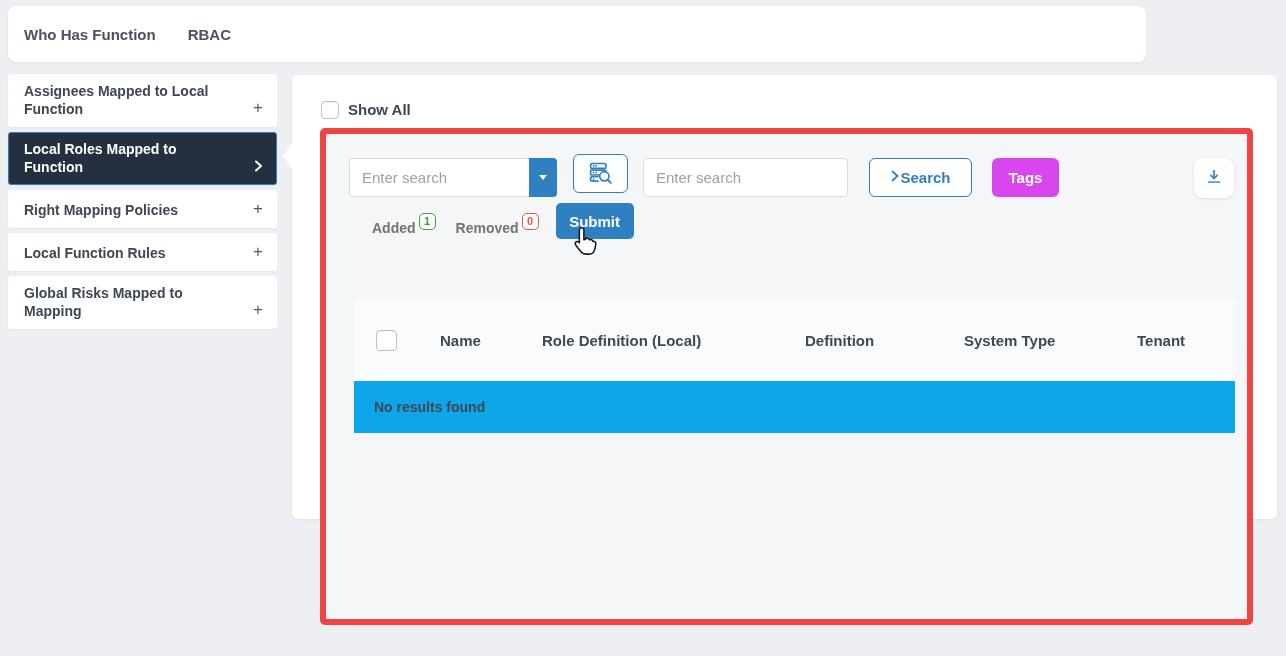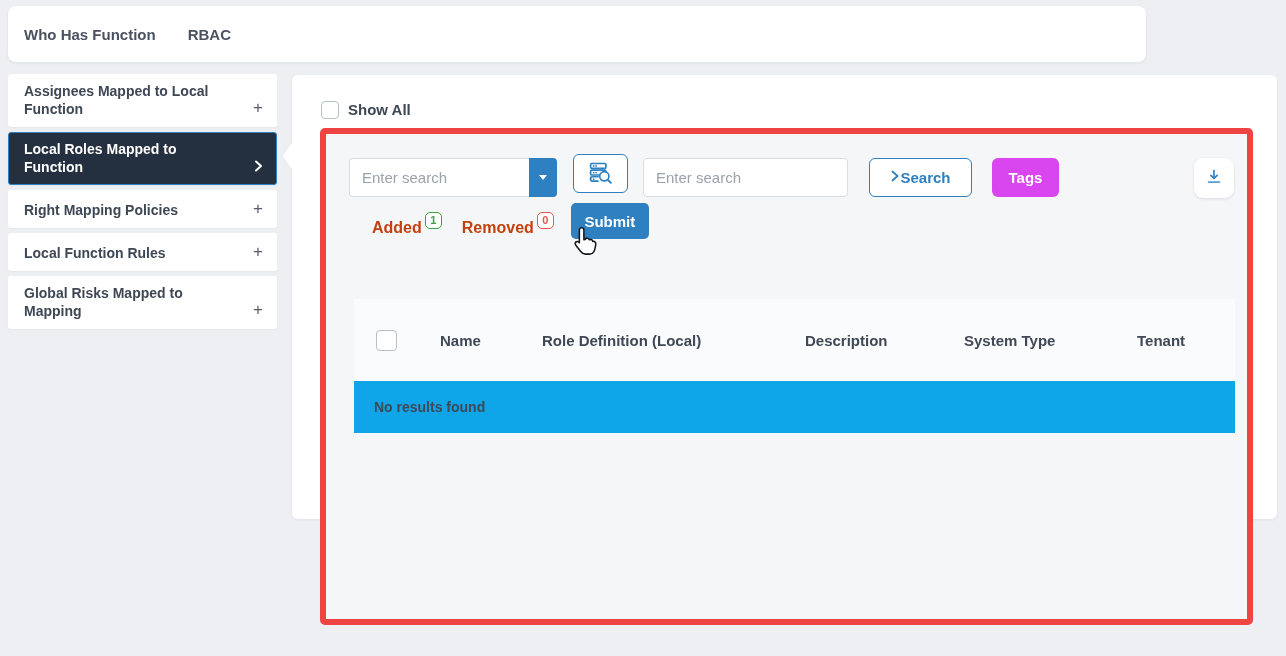--- a/index.html
+++ b/index.html
@@ -120,21 +120,21 @@
     box-shadow:0 1px 3px rgba(20,30,50,.12);
     display:flex; align-items:center; justify-content:center; cursor:pointer;
   }
 
   
   .actions-row {
     position:absolute; left:46px; top:69px; height:36px;
     display:flex; align-items:center;
   }
   .metric { display:flex; align-items:flex-start; padding-top:6px; }
-  .metric .m-label { font-size:16px; font-weight:600; color:#c2410c; margin-top:7px; }
+  .metric .m-label { font-size:14px; font-weight:600; color:#737373; margin-top:7px; }
   .count-badge {
     margin-left:3px; width:17px; height:17px; border-radius:5px;
     background:#fff; border:1.5px solid; font-size:11px; font-weight:700;
     display:inline-flex; align-items:center; justify-content:center;
   }
   .badge-green { border-color:#3aa23c; color:#3aa23c; }
   .badge-red   { border-color:#e25747; color:#e25747; }
   .metric.removed { margin-left:20px; }
   .submit-btn {
     margin-left:17px; width:78px; height:36px;
@@ -289,21 +289,21 @@
           <col style="width:173px">
           <col style="width:112px">
       </colgroup>
       <thead>
         <tr>
           <th class="cb-col">
             <div class="checkbox"></div>
           </th>
           <th>Name</th>
           <th>Role Definition (Local)</th>
-          <th>Description</th>
+          <th>Definition</th>
           <th>System Type</th>
           <th>Tenant</th>
         </tr>
       </thead>
       <tbody>
         <tr>
           <td colspan="6">No results found</td>
         </tr>
       </tbody>
     </table>

